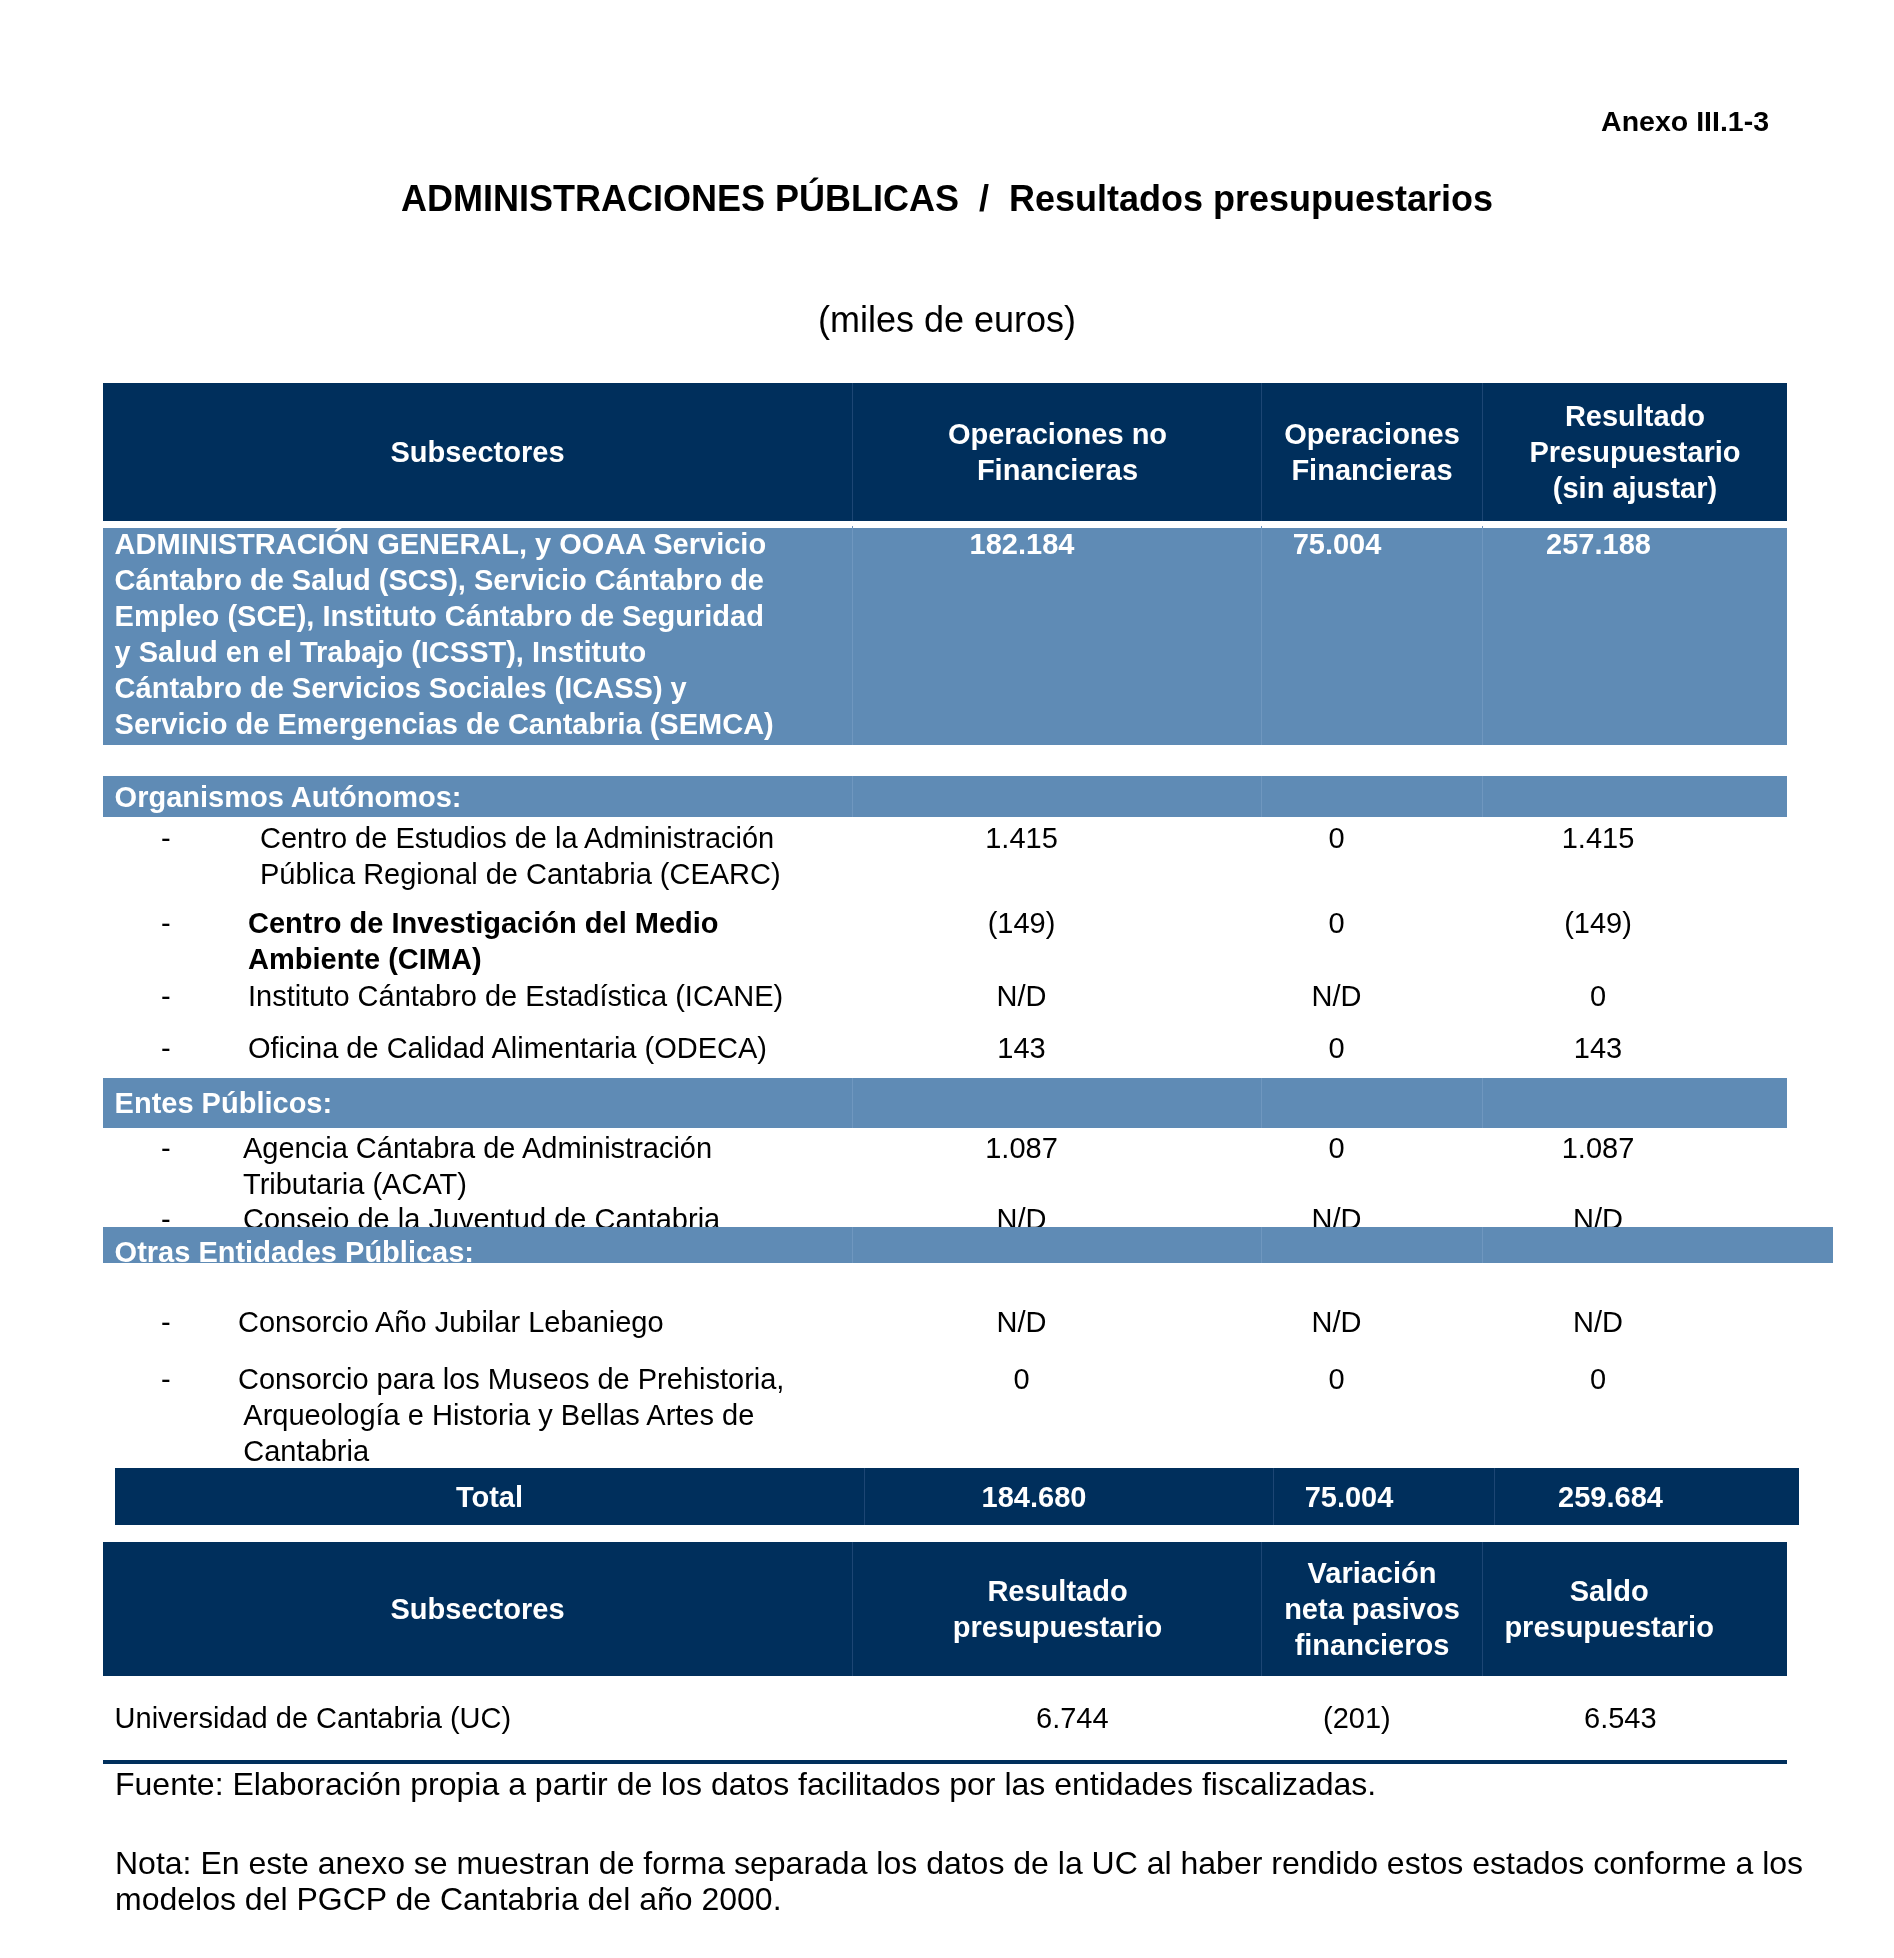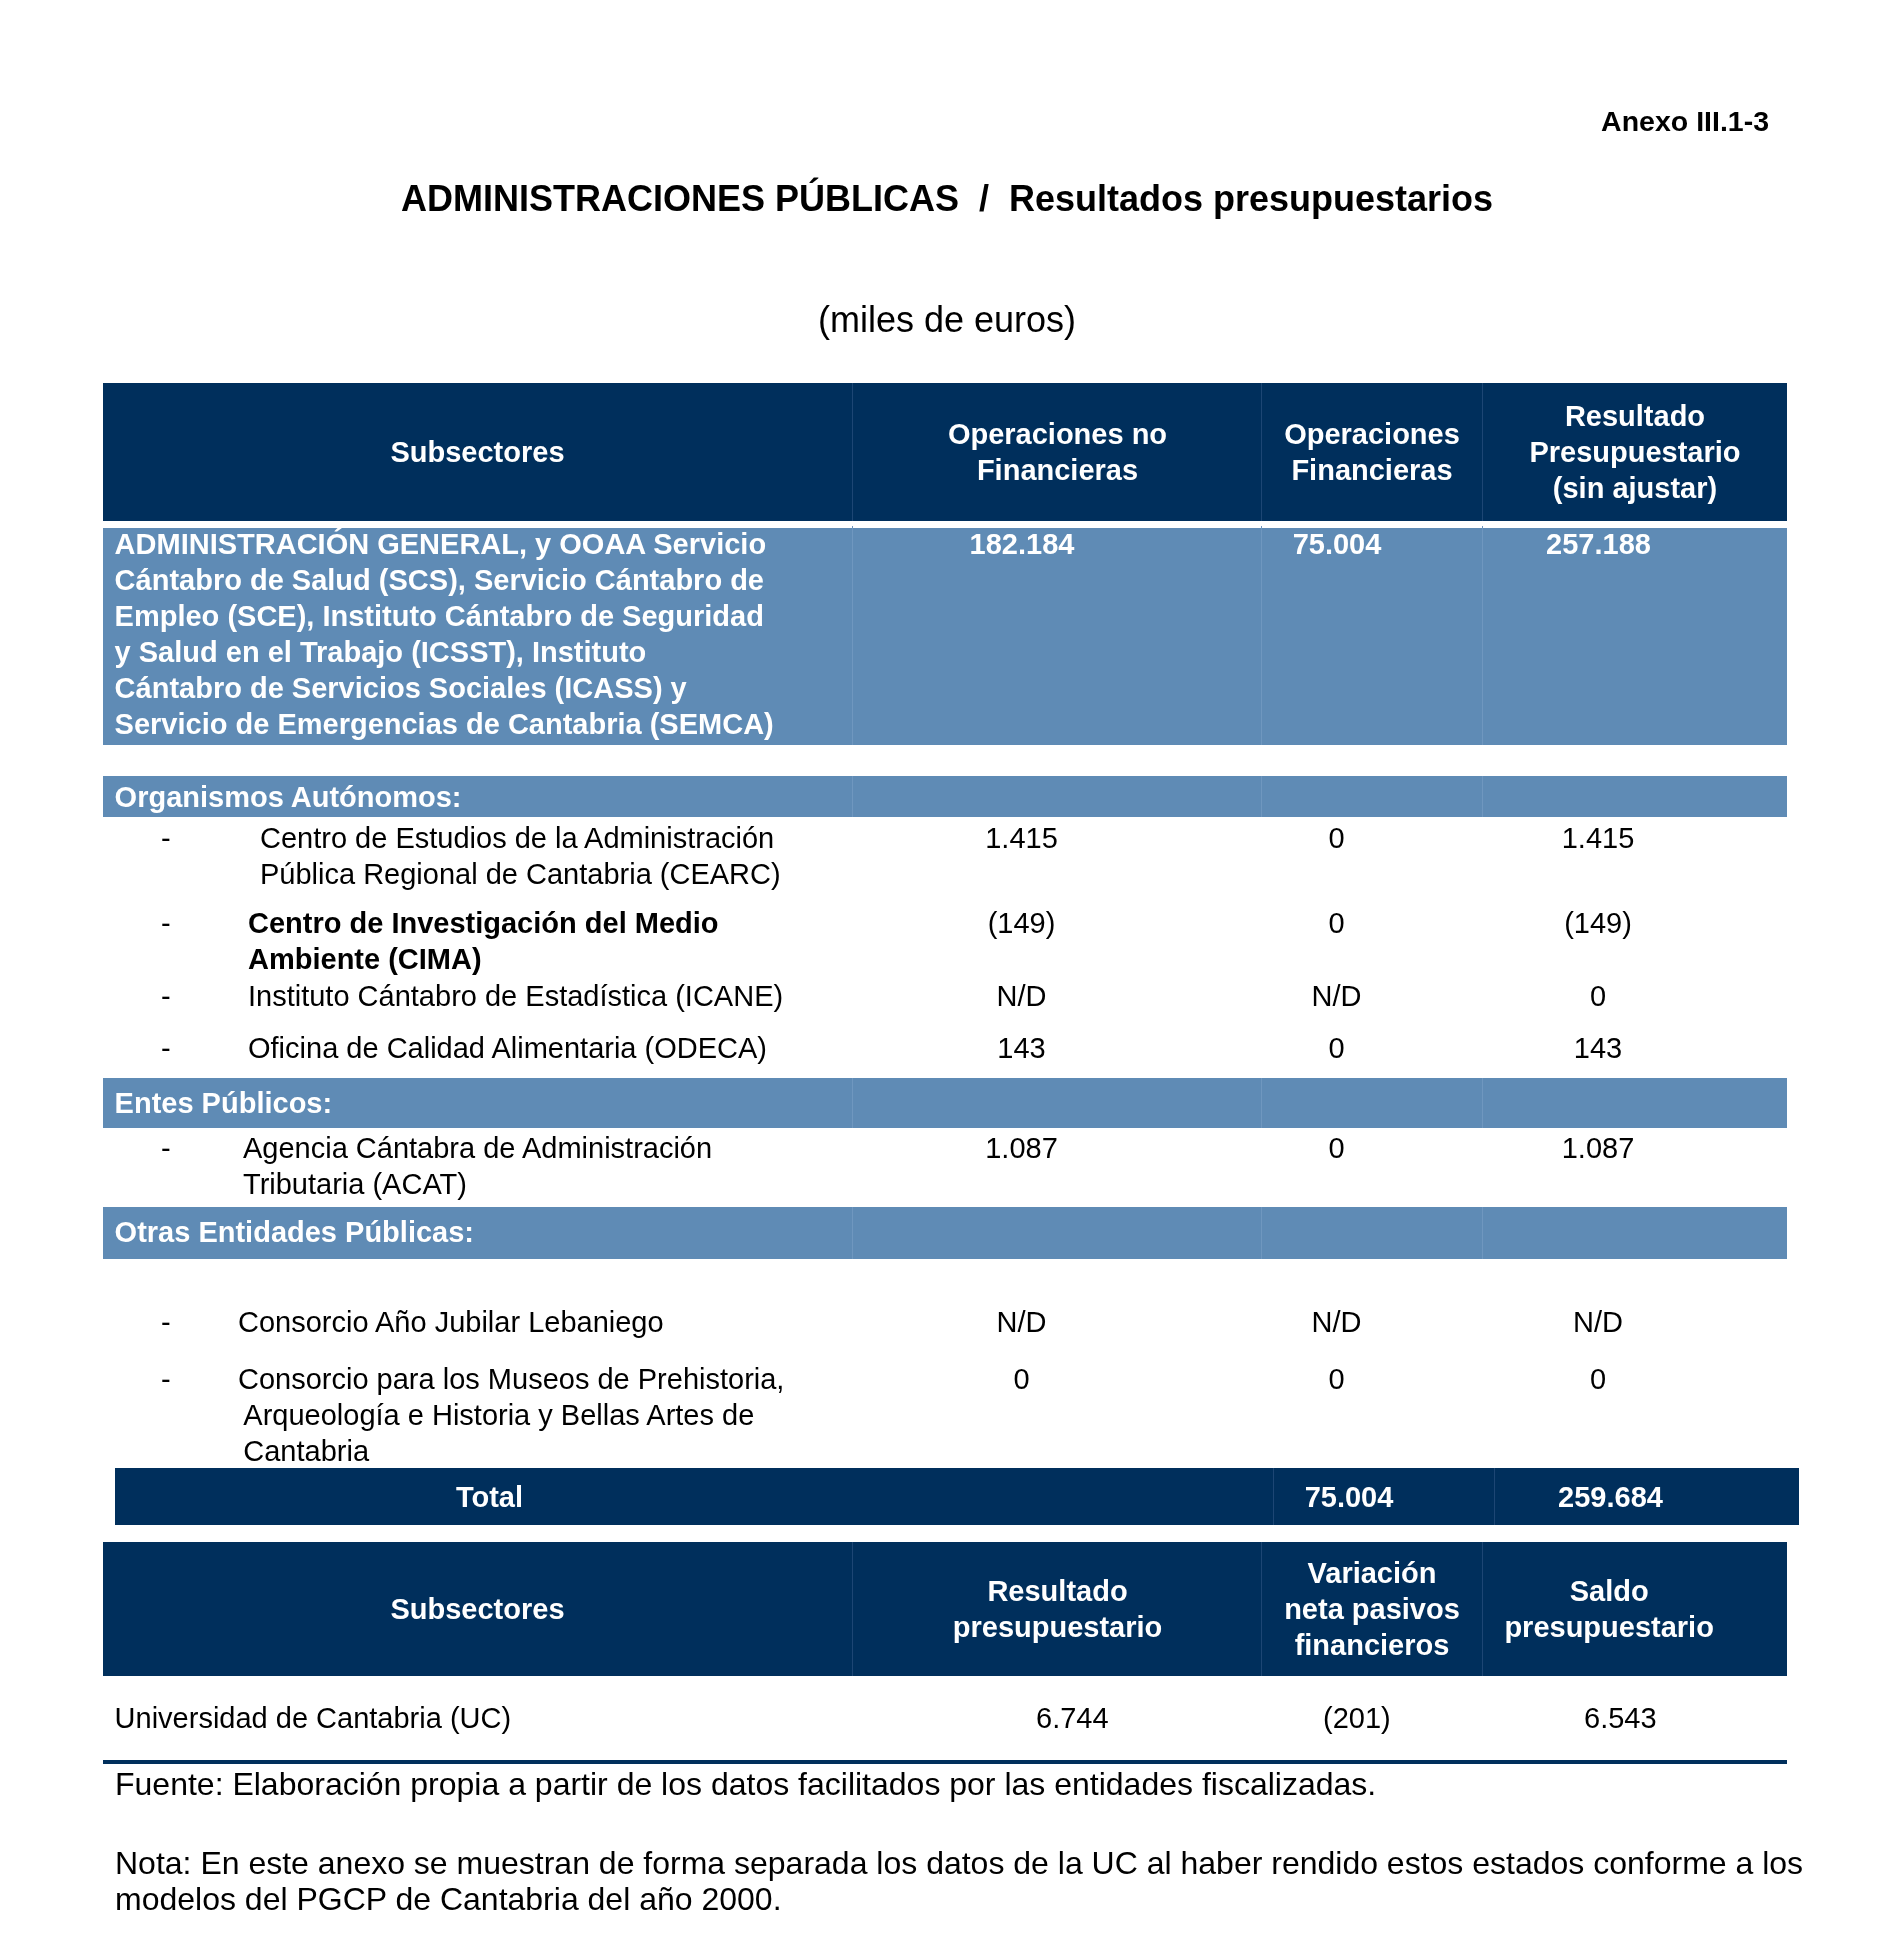--- a/index.html
+++ b/index.html
@@ -154,21 +154,21 @@
   <div class="row" style="top:818px; height:36px;">
     <div class="txt dash">-</div>
     <div class="txt lbl" style="left:140px;">
       <div>Consejo de la Juventud de Cantabria</div>
     </div>
     <div class="cell c1 txt num" style="padding-right:71px;">N/D</div>
     <div class="cell c2 txt num" style="padding-right:70px;">N/D</div>
     <div class="cell c3 txt num" style="padding-right:73px;">N/D</div>
   </div>
 
-  <div class="row mid" style="top:824px; height:52px;">
+  <div class="row mid" style="top:844px; height:36px;padding-left:46px;">
     <div class="cell c0 txt bold" style="padding-left:11.6px; top:7.1px;">Otras Entidades Públicas:</div>
     <div class="cell c1 msep"></div>
     <div class="cell c2 msep"></div>
     <div class="cell c3 msep"></div>
   </div>
 
   <div class="row" style="top:921px; height:36px;">
     <div class="txt dash">-</div>
     <div class="txt lbl" style="left:135px;">
       <div>Consorcio Año Jubilar Lebaniego</div>
@@ -185,20 +185,21 @@
       <div style="padding-left:5.3px;">Arqueología e Historia y Bellas Artes de</div>
       <div style="padding-left:5.3px;">Cantabria</div>
     </div>
     <div class="cell c1 txt num" style="padding-right:71px;">0</div>
     <div class="cell c2 txt num" style="padding-right:70px;">0</div>
     <div class="cell c3 txt num" style="padding-right:73px;">0</div>
   </div>
 
   <div class="row dark" style="top:1085px; height:57px;margin-left:12px;">
     <div class="cell c0 txt bold" style="text-align:center; padding-top:10.7px;">Total</div>
+    <div class="cell c1 txt bold num sep" style="padding-right:71px; padding-top:10.7px;">184.680</div>
     <div class="cell c2 txt bold num sep" style="padding-right:70px; padding-top:10.7px;">75.004</div>
     <div class="cell c3 txt bold num sep" style="padding-right:73px; padding-top:10.7px;">259.684</div>
   </div>
 </div>
 
 <div class="tbl" style="top:1542px;">
   <div class="row dark" style="top:0; height:134px;">
     <div class="cell hdr c0">
       <span>Subsectores</span>
     </div>

